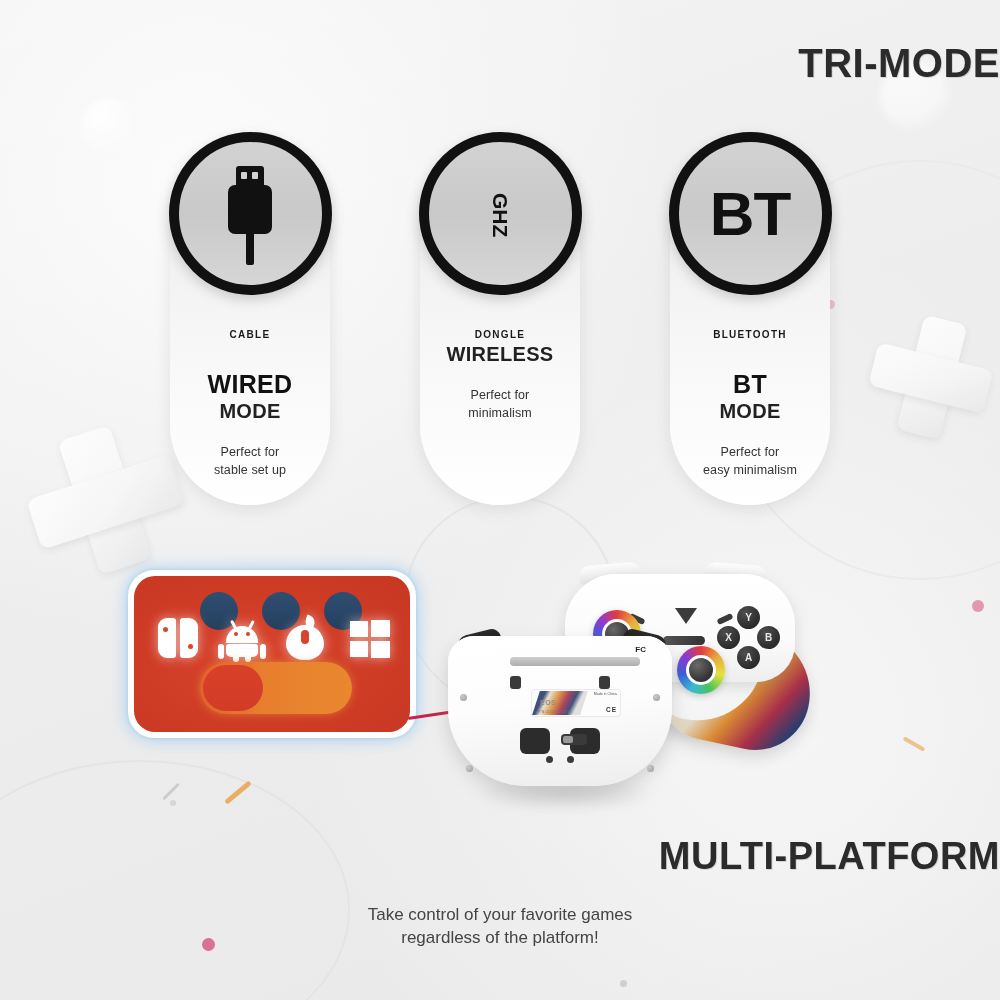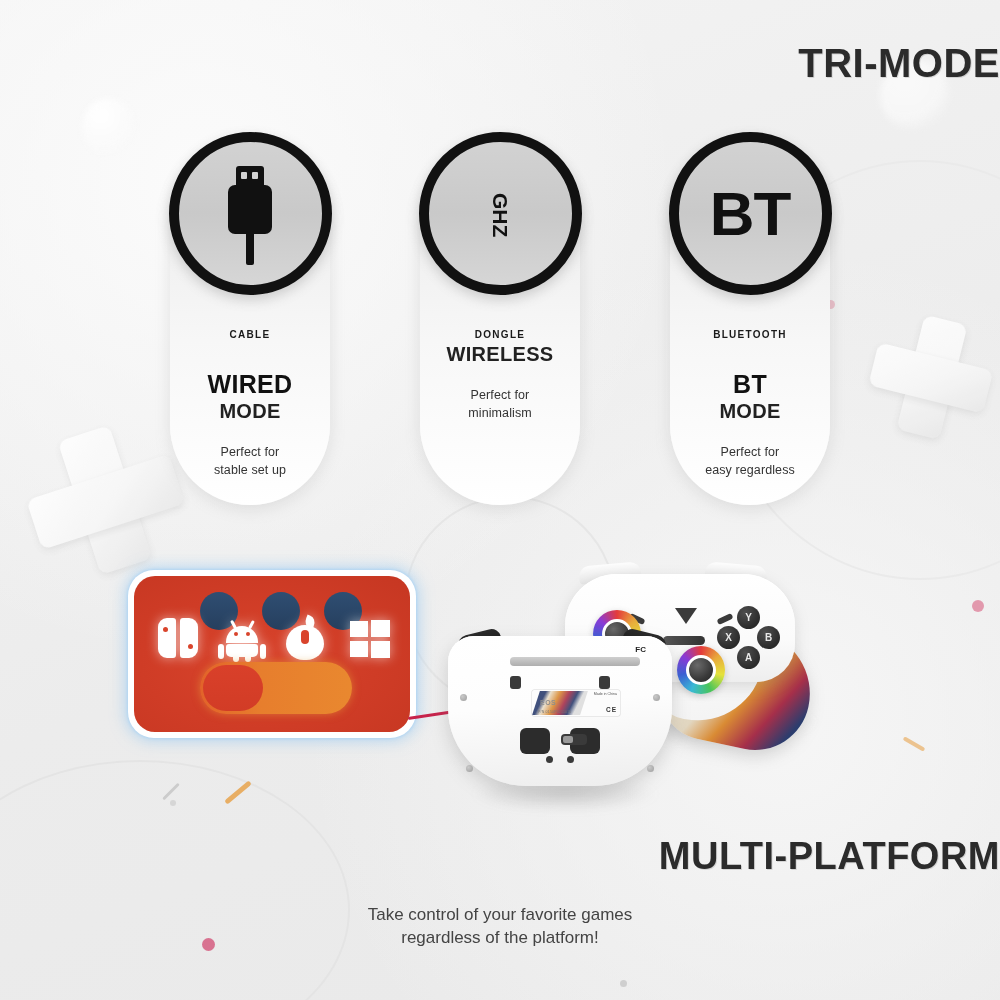--- a/index.html
+++ b/index.html
@@ -492,21 +492,21 @@
 
     <div class="card">
       <div class="badge">
         <span class="badge-text bt">BT</span>
       </div>
       <div class="kicker">BLUETOOTH</div>
       <div class="mode-main">BT</div>
       <div class="mode-sub">MODE</div>
       <div class="mode-desc">
         <div>Perfect for</div>
-        <div>easy regardless</div>
+        <div>easy minimalism</div>
       </div>
     </div>
   </div>
 
   <div id="platform-panel">
     <div class="panel-inner">
 
       <div class="pf-circle" style="left:66px;"></div>
       <div class="pf-circle" style="left:128px;"></div>
       <div class="pf-circle" style="left:190px;"></div>

